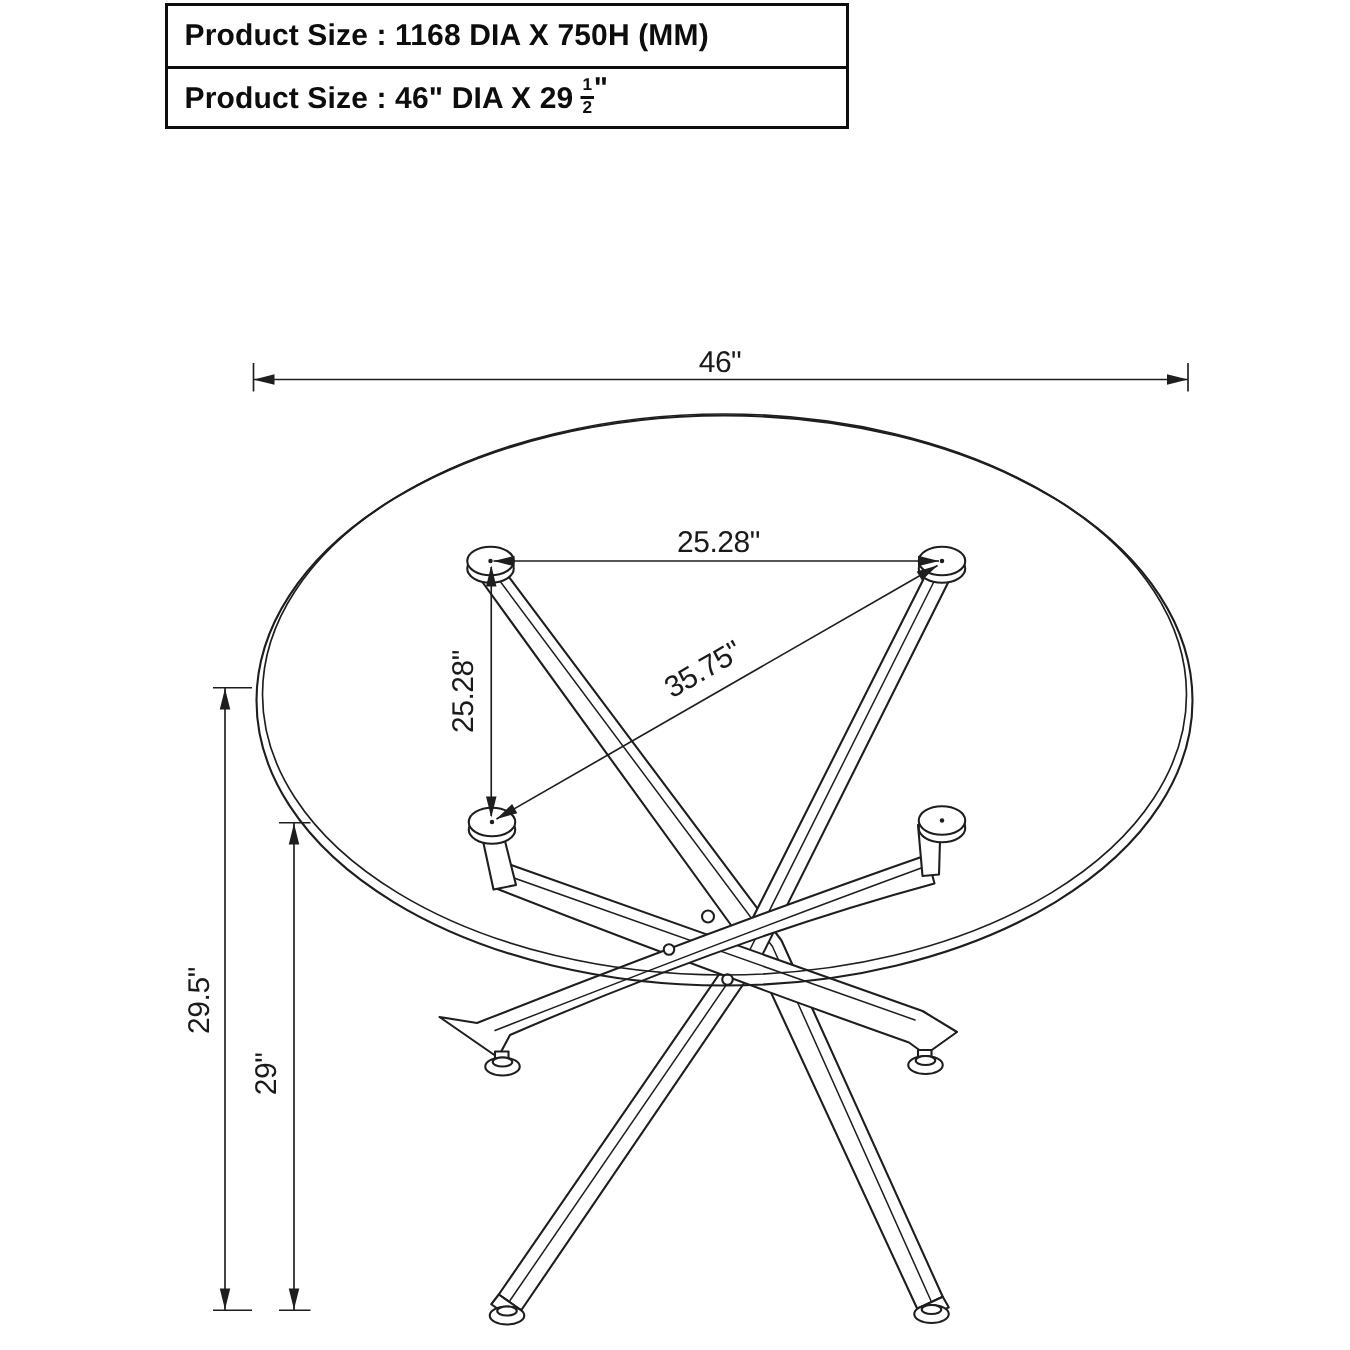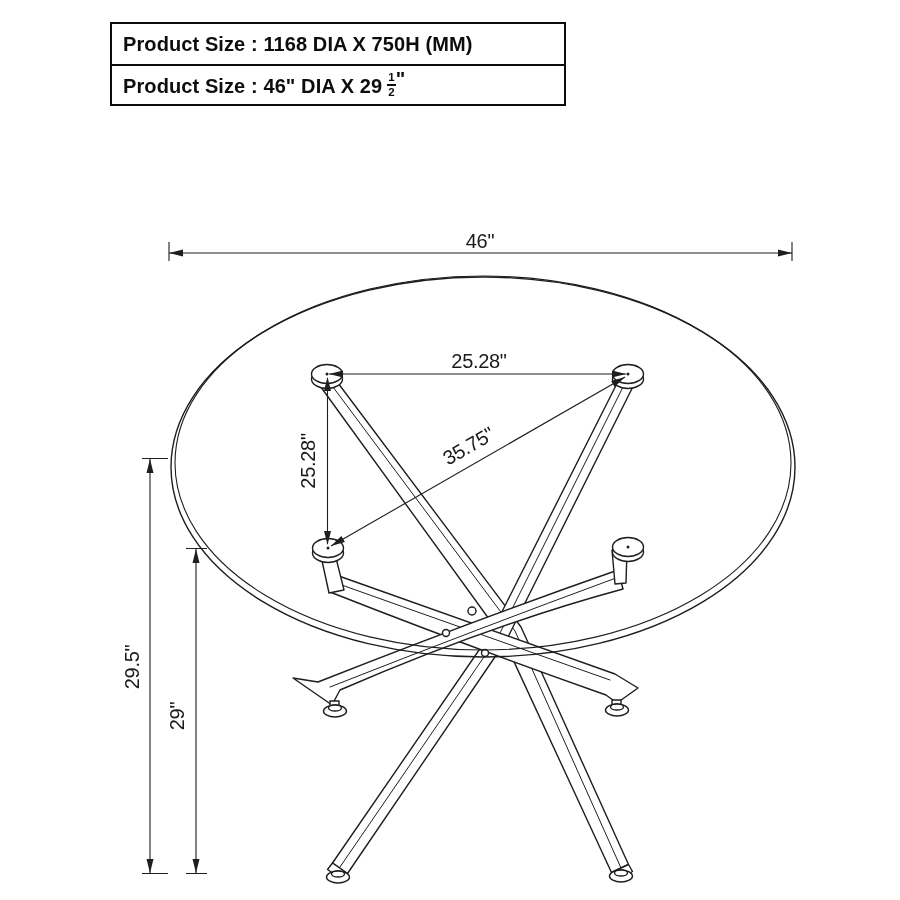--- a/index.html
+++ b/index.html
@@ -2,21 +2,21 @@
 <html><head>
 <meta charset="utf-8">
 <style>
   html,body{margin:0;padding:0;background:#ffffff;}
   body{font-family:"Liberation Sans",sans-serif;}
   #stage{position:relative;width:900px;height:900px;background:#ffffff;overflow:hidden;}
   #diagram-svg{position:absolute;left:0;top:0;}
 
   
   .spec-box{
-    position:absolute;left:110px;top:22px;width:456px;height:84px;
+    position:absolute;left:110px;top:2px;width:456px;height:84px;
     border:2px solid #0d0d0d;box-sizing:border-box;background:#ffffff;
   }
   .spec-row{
     height:40px;display:flex;align-items:center;padding-left:11px;
     font-size:20px;font-weight:bold;color:#0d0d0d;white-space:nowrap;
     letter-spacing:0.1px;
   }
   .spec-row.first{border-bottom:2px solid #0d0d0d;}
   .frac{
     display:inline-flex;flex-direction:column;align-items:center;

